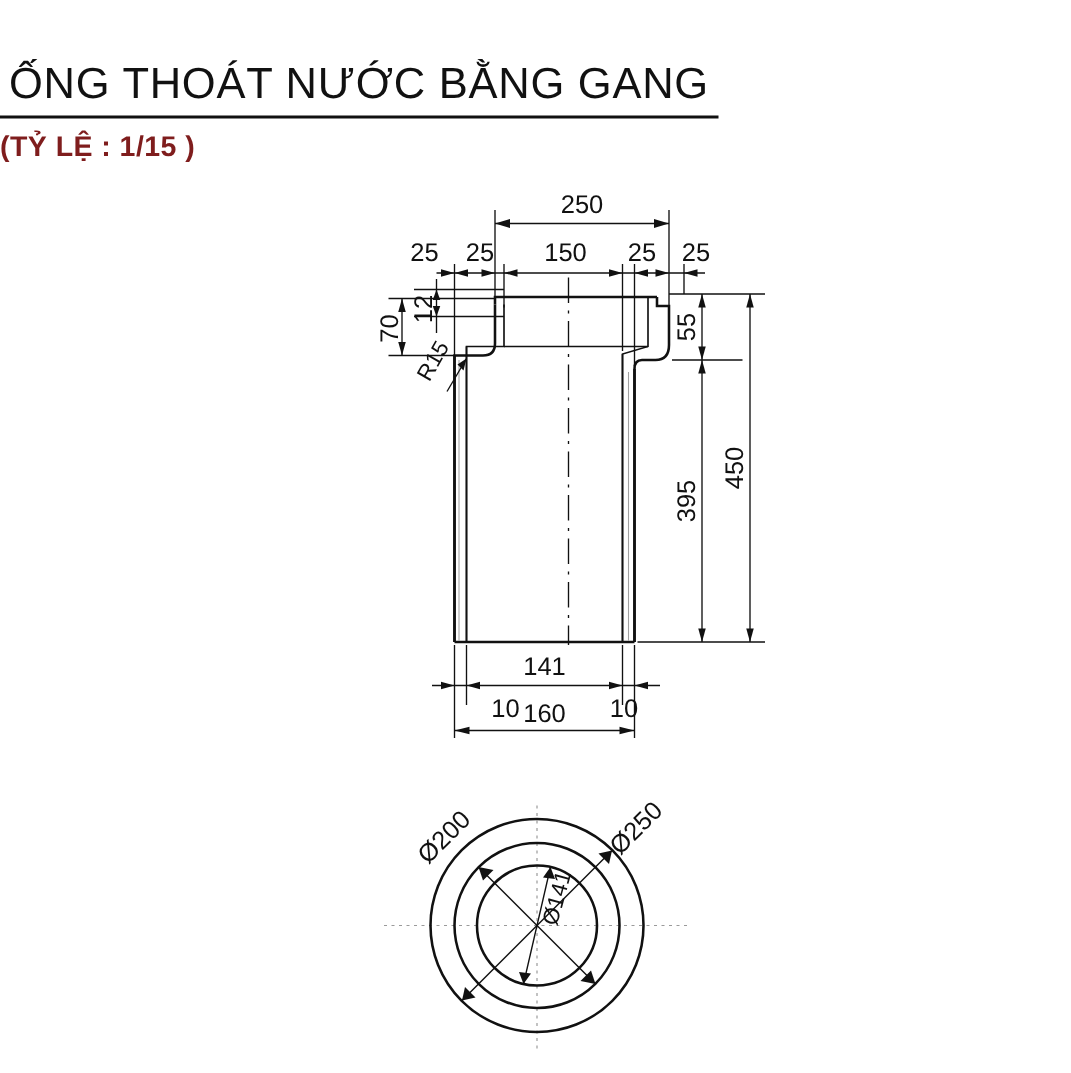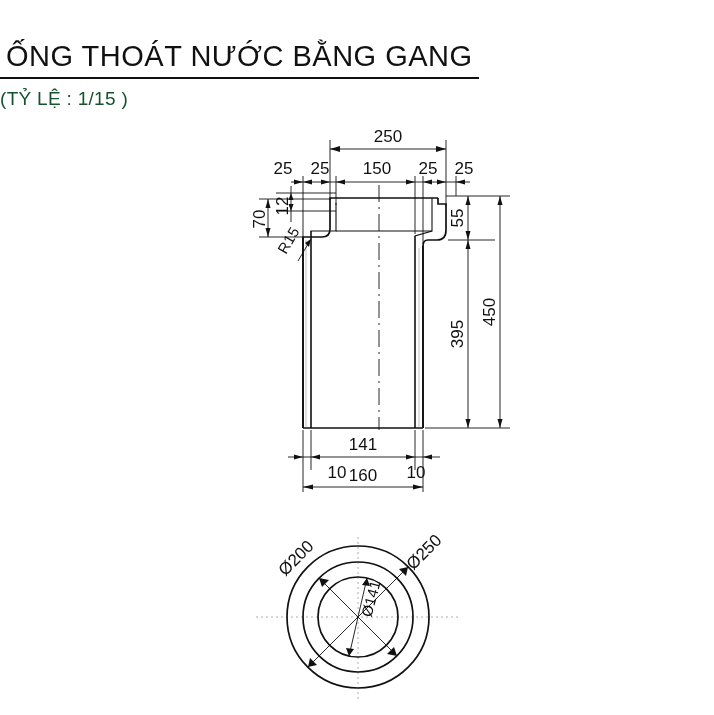--- a/index.html
+++ b/index.html
@@ -34,22 +34,23 @@
     letter-spacing: 0.5px;
     color: #111;
     display: inline-block;
     padding: 0 6px 4px 6px;
     border-bottom: 2px solid #111;
     white-space: nowrap;
   }
   .doc-subtitle {
     margin-top: 9px;
     font-size: 19px;
-    color: #14532d;
+    color: #7f1d1d;
     letter-spacing: 0.3px;
+    font-weight: bold;
   }
   svg#drawing {
     position: absolute;
     left: 0;
     top: 0;
     width: 714px;
     height: 715px;
     pointer-events: none;
   }
   svg text {

